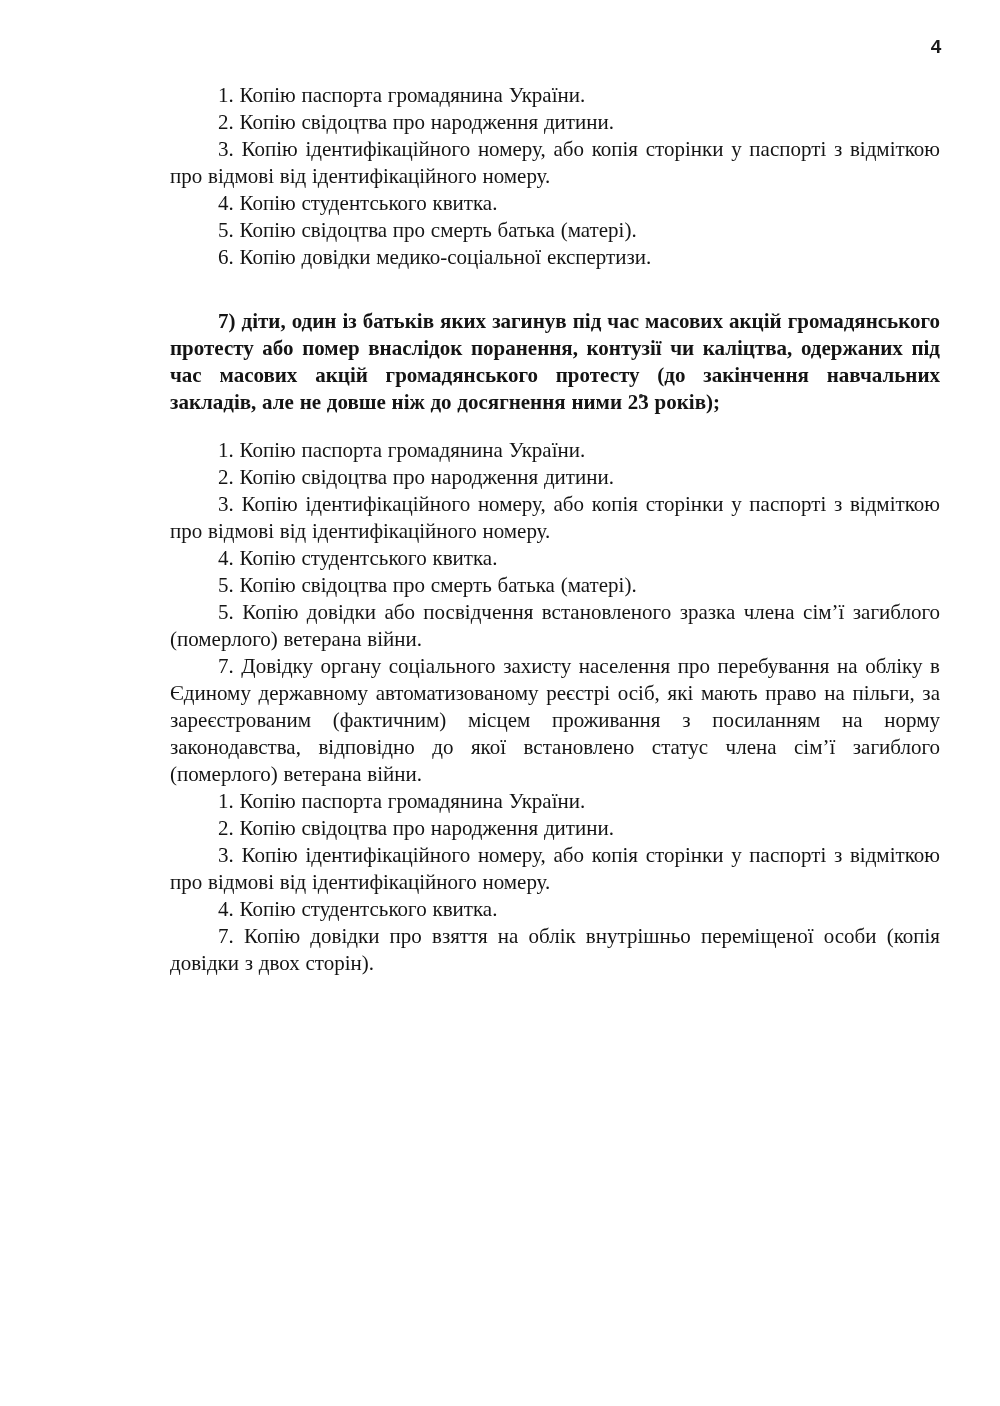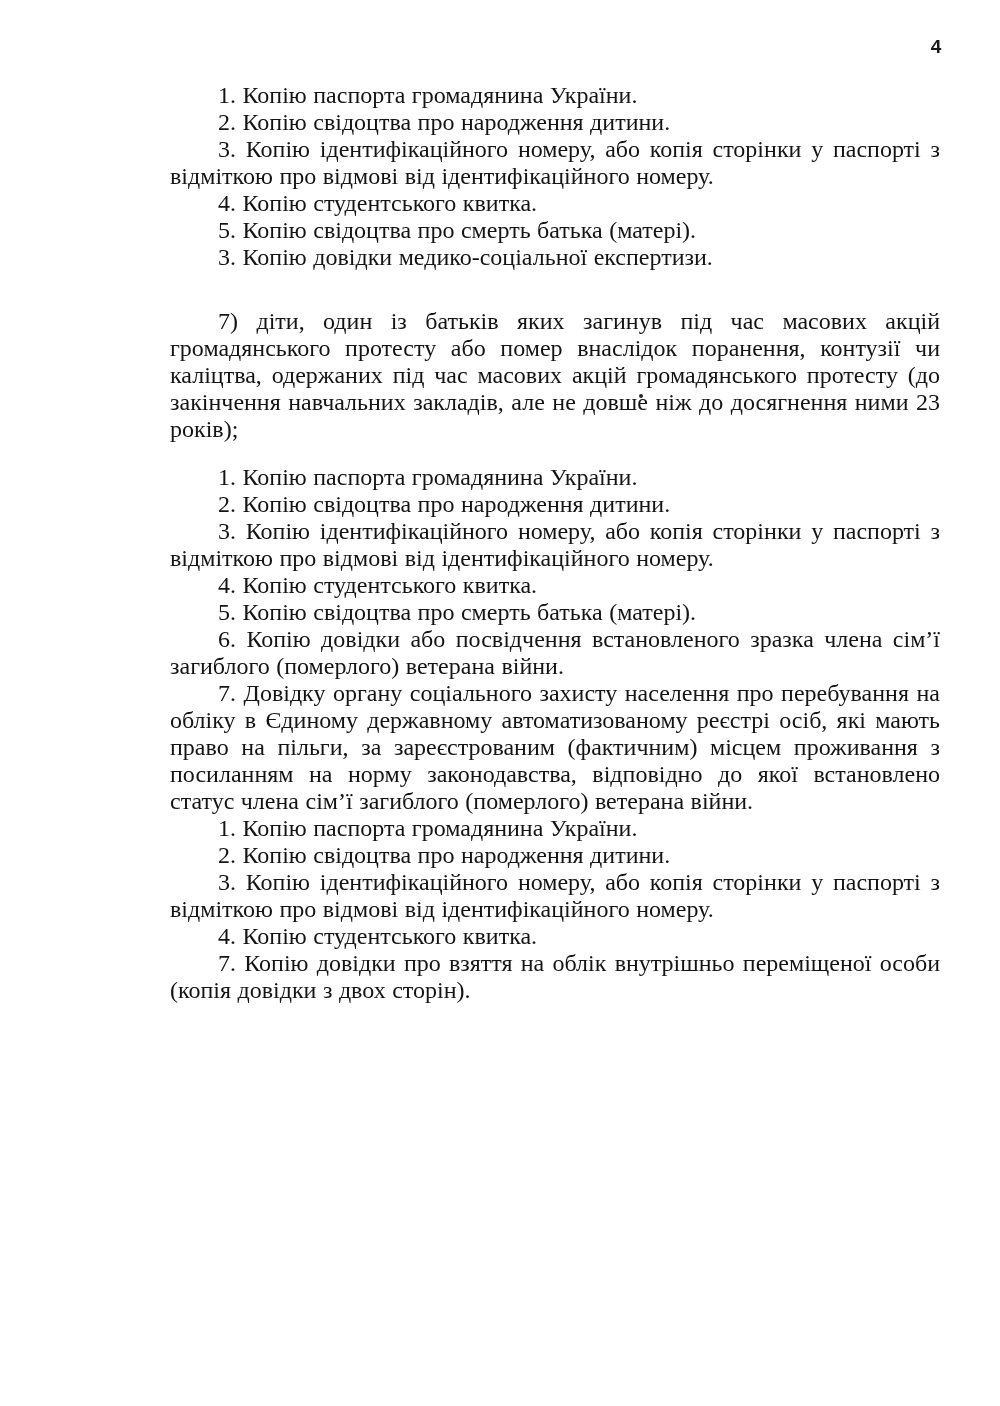--- a/index.html
+++ b/index.html
@@ -28,29 +28,29 @@
     color: #1a1a1a;
   }
   .content {
     position: absolute;
     left: 170px;
     top: 82px;
     width: 770px;
   }
   .content p {
     margin: 0;
-    font-size: 24px;
+    font-size: 21px;
     line-height: 27px;
     text-align: justify;
     text-align-last: left;
     text-indent: 48px;
     word-spacing: 0.5px;
   }
   .heading {
-    font-weight: normal;
+    font-weight: bold;
   }
   .heading-7 {
     margin-top: 37px !important;
     margin-bottom: 21px !important;
   }
   .heading-8 {
     margin-top: 23px !important;
     margin-bottom: 26px !important;
   }
   .scan-artifact {
@@ -71,32 +71,32 @@
   <div class="page-number">4</div>
 
   <div class="content">
 
     <section>
       <p>1. Копію паспорта громадянина України.</p>
       <p>2. Копію свідоцтва про народження дитини.</p>
       <p>3. Копію ідентифікаційного номеру, або копія сторінки у паспорті з відміткою про відмові від ідентифікаційного номеру.</p>
       <p>4. Копію студентського квитка.</p>
       <p>5. Копію свідоцтва про смерть батька (матері).</p>
-      <p>3. Копію довідки медико-соціальної експертизи.</p>
+      <p>6. Копію довідки медико-соціальної експертизи.</p>
     </section>
 
     <p class="heading heading-7">7) діти, один із батьків яких загинув під час масових акцій громадянського протесту або помер внаслідок поранення, контузії чи каліцтва, одержаних під час масових акцій громадянського протесту (до закінчення навчальних закладів, але не довше ніж до досягнення ними 23 років);</p>
 
     <section>
       <p>1. Копію паспорта громадянина України.</p>
       <p>2. Копію свідоцтва про народження дитини.</p>
       <p>3. Копію ідентифікаційного номеру, або копія сторінки у паспорті з відміткою про відмові від ідентифікаційного номеру.</p>
       <p>4. Копію студентського квитка.</p>
       <p>5. Копію свідоцтва про смерть батька (матері).</p>
-      <p>6. Копію довідки або посвідчення встановленого зразка члена сім’ї загиблого (померлого) ветерана війни.</p>
+      <p>5. Копію довідки або посвідчення встановленого зразка члена сім’ї загиблого (померлого) ветерана війни.</p>
       <p>7. Довідку органу соціального захисту населення про перебування на обліку в Єдиному державному автоматизованому реєстрі осіб, які мають право на пільги, за зареєстрованим (фактичним) місцем проживання з посиланням на норму законодавства, відповідно до якої встановлено статус члена сім’ї загиблого (померлого) ветерана війни.</p>
     </section>
 
 
     <section>
       <p>1. Копію паспорта громадянина України.</p>
       <p>2. Копію свідоцтва про народження дитини.</p>
       <p>3. Копію ідентифікаційного номеру, або копія сторінки у паспорті з відміткою про відмові від ідентифікаційного номеру.</p>
       <p>4. Копію студентського квитка.</p>
       <p>7. Копію довідки про взяття на облік внутрішньо переміщеної особи (копія довідки з двох сторін).</p>

